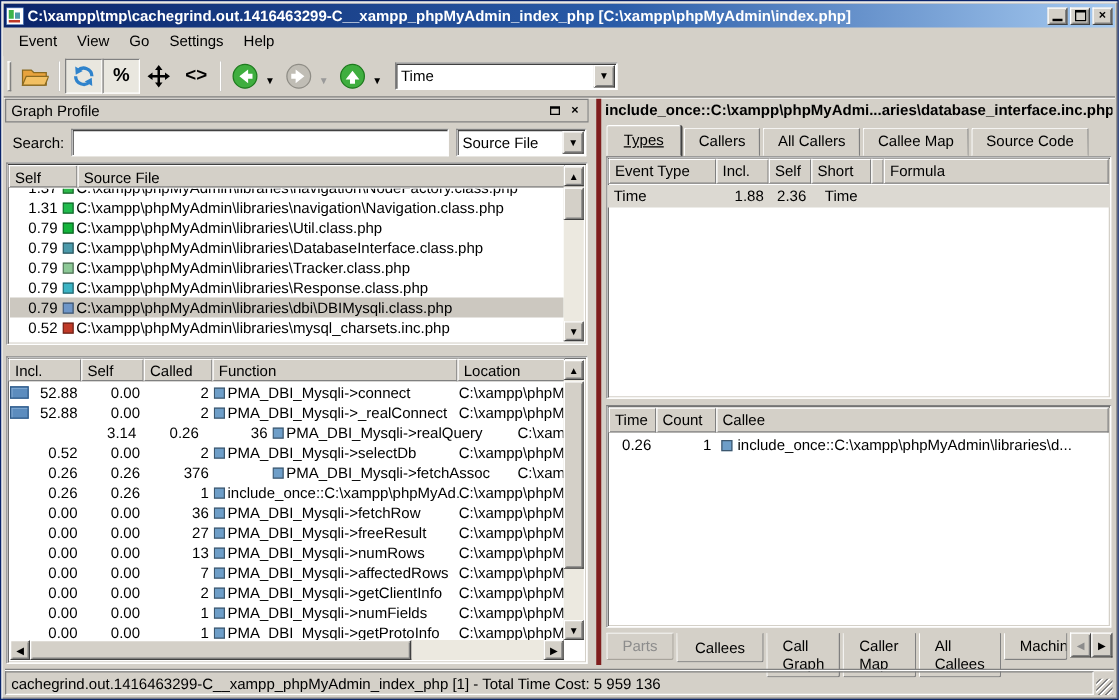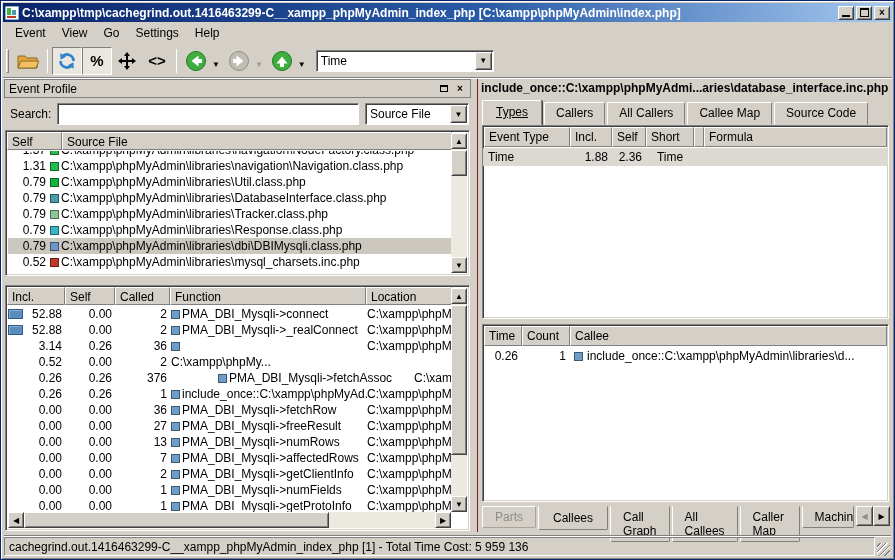--- a/index.html
+++ b/index.html
@@ -62,21 +62,21 @@
   .cell-text { overflow:hidden; white-space:nowrap; flex:1; display:flex; align-items:center; }
   .vscroll { position:absolute; top:2px; right:2px; bottom:2px; width:16px; background:#ece9e0; }
   .fn-table .vscroll { bottom:18px; }
   .sbtn { width:16px; height:16px; display:flex; align-items:center; justify-content:center; font-size:8px; }
   .sthumb { position:absolute; left:0; width:16px; }
   .hscroll { position:absolute; left:2px; right:18px; bottom:2px; height:16px; background:#ece9e0; display:flex; }
   .hthumb { height:16px; }
   .dis { color:#8c8c8c; }
 
   
-  .right-panel { position:absolute; left:476px; top:78px; width:416px; bottom:27px; border-left:1px solid #7f1d1d; }
+  .right-panel { position:absolute; left:476px; top:78px; width:416px; bottom:27px; border-left:4px solid #7f1d1d; }
   .detail-header { position:absolute; left:3px; top:2px; right:3px; height:17px; font-weight:bold; white-space:nowrap; overflow:hidden; }
   .tabbar-top { position:absolute; left:4px; top:22px; right:3px; height:24px; display:flex; align-items:flex-end; }
   .tab { padding:3px 11px 4px 11px; margin-right:2px; background:#d4d0c8; border:1px solid; border-color:#fff #808080 #d4d0c8 #fff; border-radius:2px 2px 0 0; position:relative; }
   .tab.active { padding:4px 13px 5px 13px; z-index:2; border-bottom-color:#d4d0c8; box-shadow:1px 0 0 #404040;text-decoration:underline; }
   .tab.inactive { top:0px; }
   .tabbar-bottom { position:absolute; left:4px; right:3px; bottom:2px; height:24px; display:flex; align-items:flex-start; }
   .btab { padding:3px 12px; margin-right:2px; background:#d4d0c8; border:1px solid; border-color:#d4d0c8 #808080 #808080 #fff; border-radius:0 0 2px 2px; }
   .btab.active { padding:4px 14px; }
   .btab.disabled { color:#8c8c8c; border-color:#fff #a8a49c #a8a49c #fff; }
   .tabscroll { margin-left:auto; display:flex; }
@@ -177,21 +177,21 @@
     </span>
     <span class="ddarrow">▼</span>
     <span class="combo">
       <span class="val">Time</span>
       <span class="btn raised">▼</span>
     </span>
   </div>
 
   <div class="left-panel">
     <div class="dock-header">
-      <span class="t">Event Profile</span>
+      <span class="t">Graph Profile</span>
       <span class="dock-btn">
           <span class="float-glyph"></span>
         </span>
       <span class="dock-btn">×</span>
     </div>
     <div class="search-row">
       <label>Search:</label>
       <input class="search-input" value="" style="">
       <span class="combo">
         <span class="val">Source File</span>
@@ -304,36 +304,41 @@
             </span>
             <span class="cell-num" style="flex: 0 0 50px;">0.00</span>
             <span class="cell-num" style="flex: 0 0 55px;">2</span>
             <span class="cell-text" style="flex: 0 0 196px;">
               <span class="sq" style="background: rgb(110, 158, 200);"></span>
               <span>PMA_DBI_Mysqli-&gt;_realConnect</span>
             </span>
             <span class="cell-text">C:\xampp\phpMy...</span>
           </div>
           <div class="row">
-            <span class="cell-num" style="flex: 0 0 58px; display: flex; ">
+            <span class="cell-num" style="flex: 0 0 58px; display: flex;  margin-left: 47px;">
               <span style="margin-left: auto;">3.14</span>
             </span>
             <span class="cell-num" style="flex: 0 0 50px;">0.26</span>
             <span class="cell-num" style="flex: 0 0 55px;">36</span>
             <span class="cell-text" style="flex: 0 0 196px;">
               <span class="sq" style="background: rgb(110, 158, 200);"></span>
+              <span>PMA_DBI_Mysqli-&gt;realQuery</span>
             </span>
             <span class="cell-text">C:\xampp\phpMy...</span>
           </div>
           <div class="row">
             <span class="cell-num" style="flex: 0 0 58px; display: flex; align-items: center;">
               <span style="margin-left: auto;">0.52</span>
             </span>
             <span class="cell-num" style="flex: 0 0 50px;">0.00</span>
             <span class="cell-num" style="flex: 0 0 55px;">2</span>
+            <span class="cell-text" style="flex: 0 0 196px;">
+              <span class="sq" style="background: rgb(110, 158, 200);"></span>
+              <span>PMA_DBI_Mysqli-&gt;selectDb</span>
+            </span>
             <span class="cell-text">C:\xampp\phpMy...</span>
           </div>
           <div class="row">
             <span class="cell-num" style="flex: 0 0 58px; display: flex; align-items: center;">
               <span style="margin-left: auto;">0.26</span>
             </span>
             <span class="cell-num" style="flex: 0 0 50px;">0.26</span>
             <span class="cell-num" style="flex: 0 0 55px;">376</span>
             <span class="cell-text" style="flex: 0 0 196px; margin-left: 47px;">
               <span class="sq" style="background: rgb(110, 158, 200);"></span>
@@ -498,22 +503,22 @@
               <span>include_once::C:\xampp\phpMyAdmin\libraries\d...</span>
             </span>
           </div>
         </div>
     </div>
 
     <div class="tabbar-bottom" id="bottom-tabs">
         <span class="btab disabled">Parts</span>
         <span class="btab active">Callees</span>
         <span class="btab">Call Graph</span>
+        <span class="btab">Caller Map</span>
         <span class="btab">All Callees</span>
-        <span class="btab">Caller Map</span>
         <span class="btab" style="max-width: 62px; overflow: hidden; white-space: nowrap;">Machine</span>
         <span class="tabscroll">
           <span class="sbtn raised dis">◀</span>
           <span class="sbtn raised">▶</span>
         </span>
       </div>
   </div>
 
   <div class="statusbar">
     <div class="status-inner">

